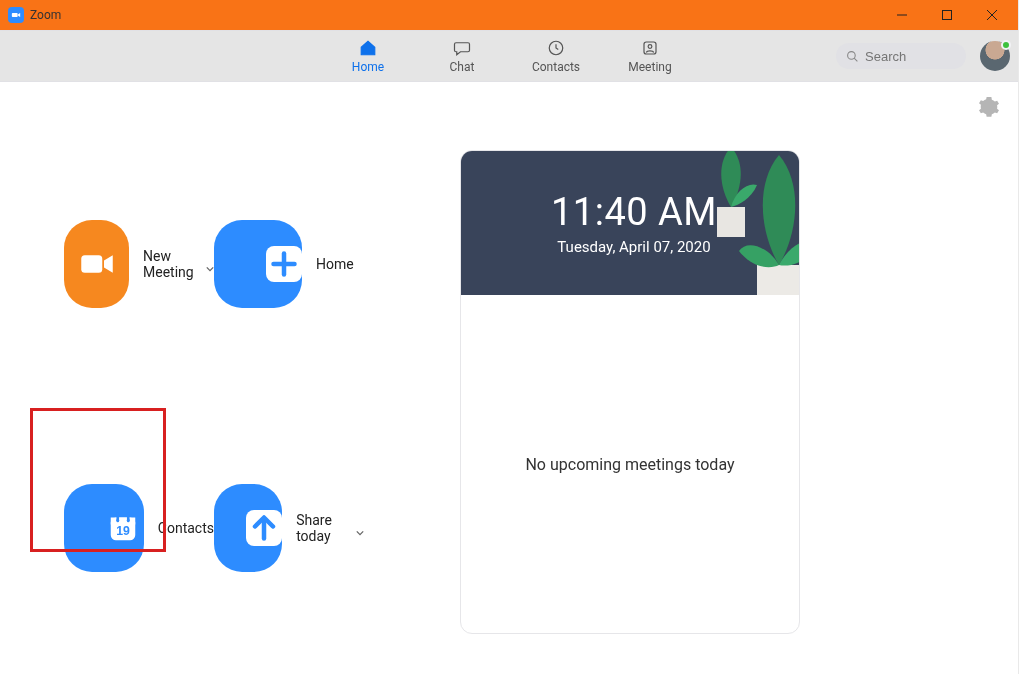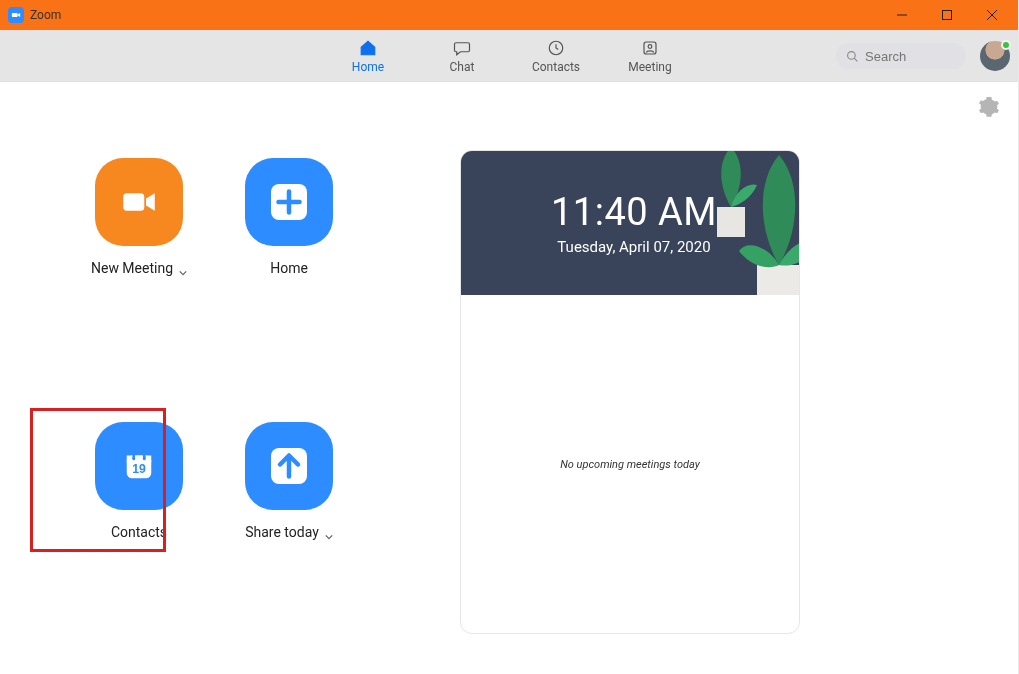--- a/index.html
+++ b/index.html
@@ -118,32 +118,32 @@
   
   .tiles {
     display: grid;
     grid-template-columns: 150px 150px;
     grid-template-rows: auto auto;
     row-gap: 52px;
     column-gap: 0px;
     padding-top: 8px;
   }
   .tile {
-    display: flex; flex-direction: column; align-items: center;
+    display: flex; flex-direction: row; align-items: center;
     gap: 14px;
     position: relative;
   }
   .tile .btn {
     width: 88px; height: 88px;
     border-radius: 28px;
     display: flex; align-items: center; justify-content: center;
     cursor: pointer;
   }
   .tile .btn.orange { background: #F6881F; }
-  .tile .btn.blue { background: #2D8CFF; }
+  .tile .btn.blue { background: #2D8CFF; justify-content: flex-end; }
   .tile .btn svg { width: 42px; height: 42px; }
   .tile .label-row {
     display: flex; align-items: center; gap: 6px;
     font-size: 14px; color: #222;
   }
   .chev { width: 8px; height: 8px; }
   .chev svg { width: 8px; height: 8px; stroke:#666; stroke-width:1.6; fill:none; }
 
   .highlight-box {
     position: absolute;
@@ -178,22 +178,21 @@
   .plant {
     position: absolute;
     bottom: -10px;
   }
   .plant.right { right: -12px; }
   .plant.left { right: 40px; bottom: 58px; }
   .info-body {
     display: flex; align-items: center; justify-content: center;
     height: calc(100% - 144px);
     color: #333;
-    font-size: 11px;
-    font-style: italic;
+    font-size: 16px;
   }
 
   
   .white-square {
     width: 36px; height: 36px; border-radius: 8px; background: #fff;
     display:flex; align-items:center; justify-content:center;
   }
   .white-square svg { width:20px; height:20px; }
 </style>
 </head>

